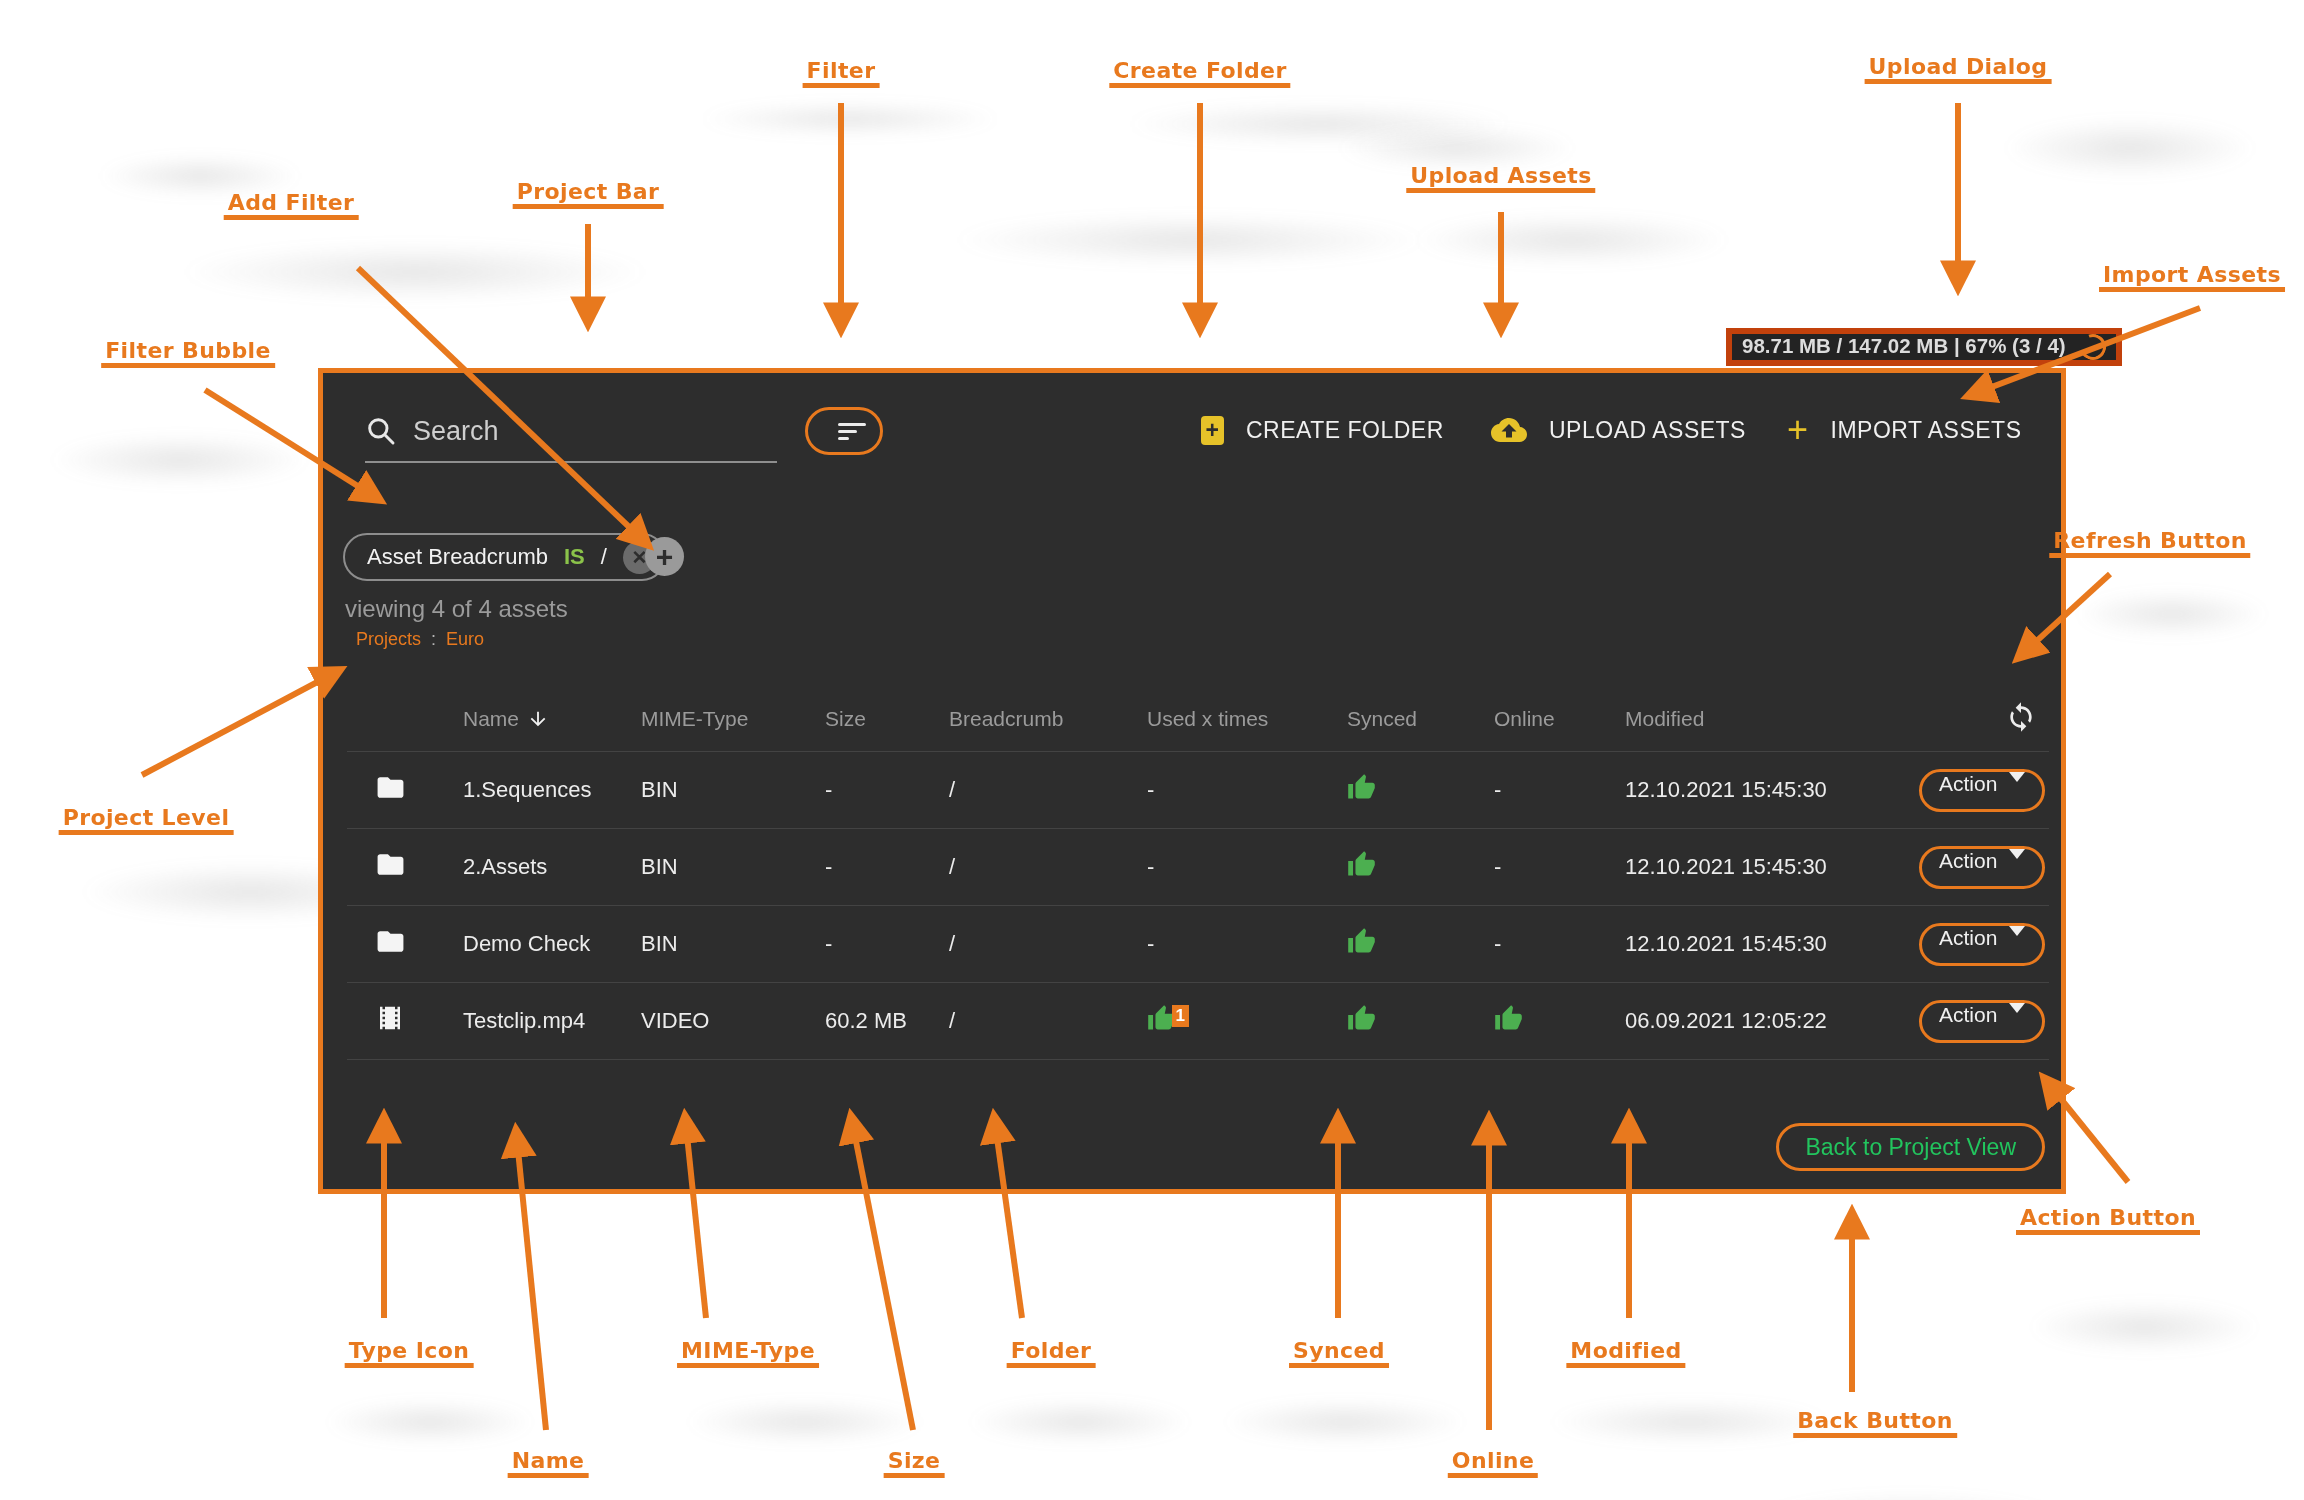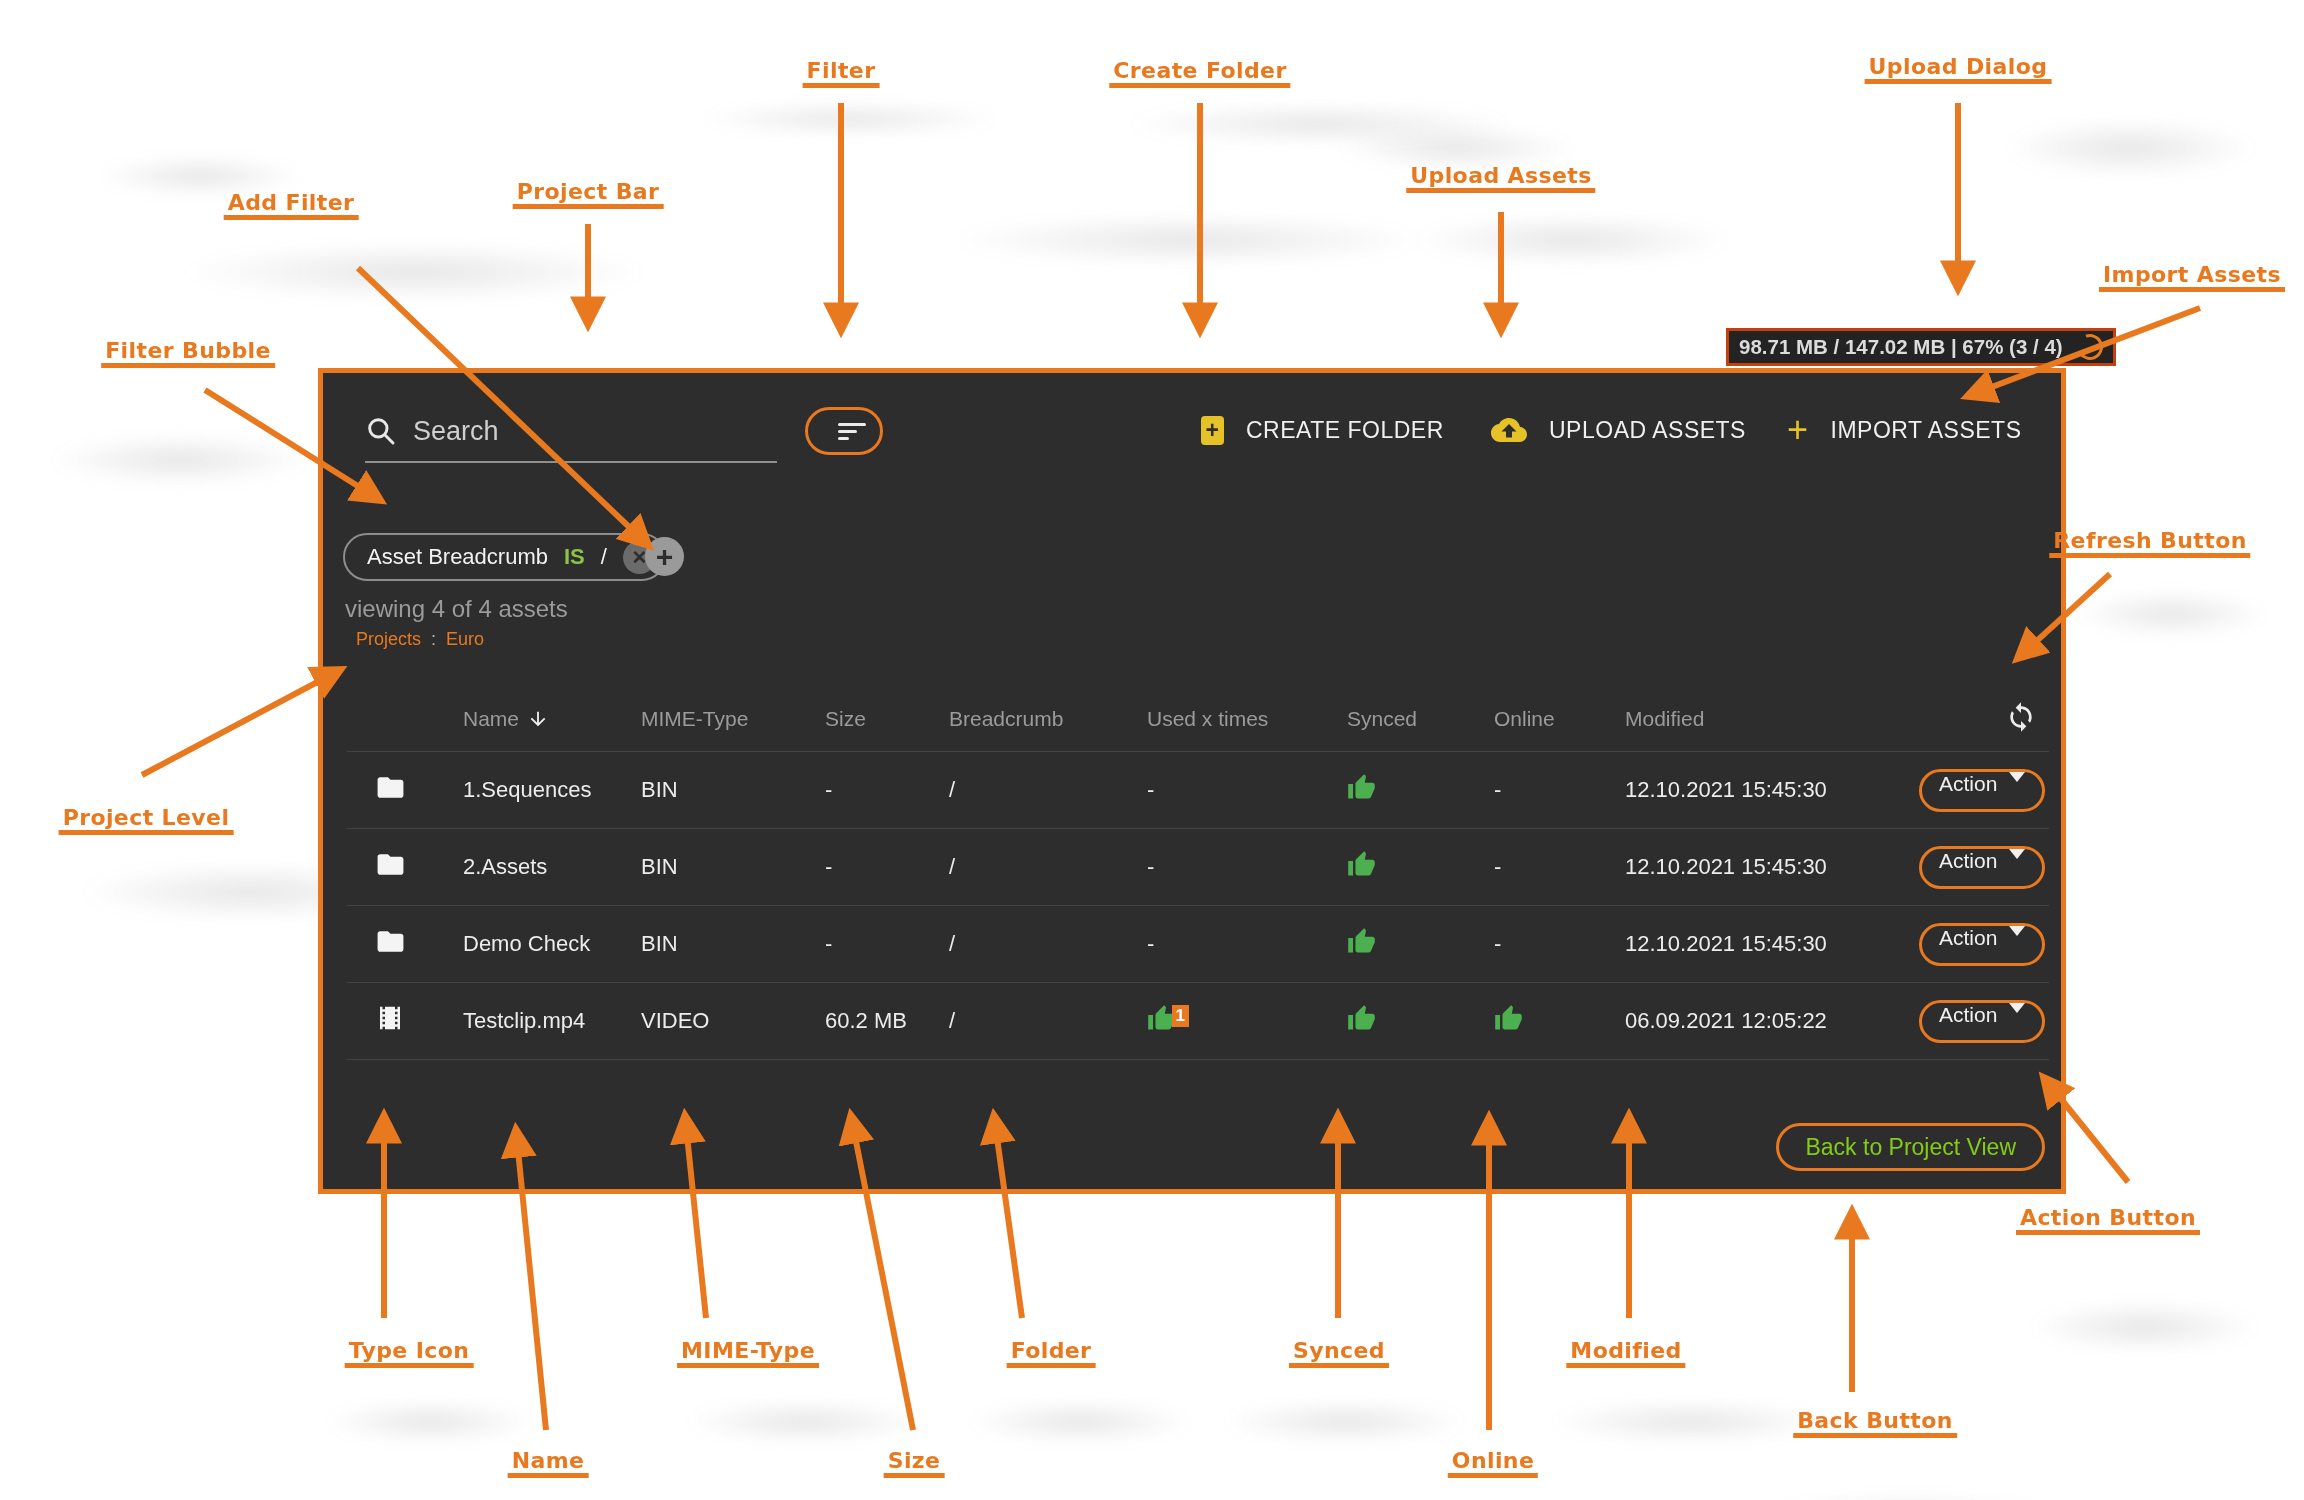--- a/index.html
+++ b/index.html
@@ -10,22 +10,22 @@
         background:radial-gradient(closest-side,rgba(110,110,110,0.17),rgba(110,110,110,0) 72%);
         filter:blur(7px);}
   
   .ann{position:absolute;z-index:6;transform:translateX(-50%);white-space:nowrap;
        color:#e8791e;font-family:"DejaVu Sans",sans-serif;font-weight:700;font-size:22px;
        letter-spacing:.4px;border-bottom:5px solid #e8791e;padding:0 4px 0 4px;}
   
   .arrows{position:absolute;left:0;top:0;z-index:5;pointer-events:none;}
   
   .badge{position:absolute;z-index:3;left:1726px;top:328px;height:38px;box-sizing:border-box;
-         display:inline-flex;align-items:center;gap:14px;padding:0 10px;background:#232323;
-         border:3px solid #c2410c;color:#dcdcdc;font-size:20.5px;font-weight:700;}
+         display:inline-flex;align-items:flex-start;gap:14px;padding:0 10px;background:#232323;
+         border:6px solid #c2410c;color:#dcdcdc;font-size:20.5px;font-weight:700;}
   .spinner{width:20px;height:20px;border-radius:50%;border:3.5px solid #e8791e;
            border-left-color:transparent;transform:rotate(25deg);}
   
   .panel{position:absolute;z-index:2;left:318px;top:368px;width:1748px;height:826px;
          box-sizing:border-box;background:#2d2d2d;border:5px solid #e8791e;color:#ececec;}
   .search-wrap{position:absolute;left:42px;top:28px;width:412px;height:60px;
                border-bottom:2px solid #8f8f8f;display:flex;align-items:center;gap:14px;}
   .search-wrap input{background:transparent;border:none;outline:none;color:#e6e6e6;
                      font-size:27px;width:330px;font-family:"Liberation Sans",sans-serif;}
   .search-wrap input::placeholder{color:#cfcfcf;}
@@ -63,21 +63,21 @@
   .refresh-btn{background:none;border:none;cursor:pointer;margin-left:86px;padding:0;line-height:0;}
   .thumbwrap{position:relative;display:inline-block;line-height:0;}
   .usedbadge{position:absolute;right:-13px;top:1px;background:#e8791e;color:#fff;font-size:17px;
              font-weight:700;padding:2px 4px;line-height:18px;}
   .action-btn{display:inline-flex;align-items:flex-start;gap:12px;height:43px;padding:0 17px;
               border:3px solid #e8791e;border-radius:22px;background:transparent;color:#f0f0f0;
               font-size:21px;cursor:pointer;font-family:"Liberation Sans",sans-serif;}
   .caret{width:0;height:0;border-left:8px solid transparent;border-right:8px solid transparent;
          border-top:10px solid #f0f0f0;}
   .back-btn{position:absolute;right:16px;bottom:18px;height:48px;padding:0 26px;border:3px solid #e8791e;
-            border-radius:25px;background:transparent;color:#84cc16;font-size:23px;cursor:pointer;
+            border-radius:25px;background:transparent;color:#22c55e;font-size:23px;cursor:pointer;
             font-family:"Liberation Sans",sans-serif;}
 </style>
 </head>
 <body>
 
 <div class="stage">
 
   <div class="blob" style="left:640px;top:96px;width:420px;height:46px;"></div>
   <div class="blob" style="left:1050px;top:96px;width:540px;height:56px;"></div>
   <div class="blob" style="left:60px;top:148px;width:280px;height:56px;"></div>

